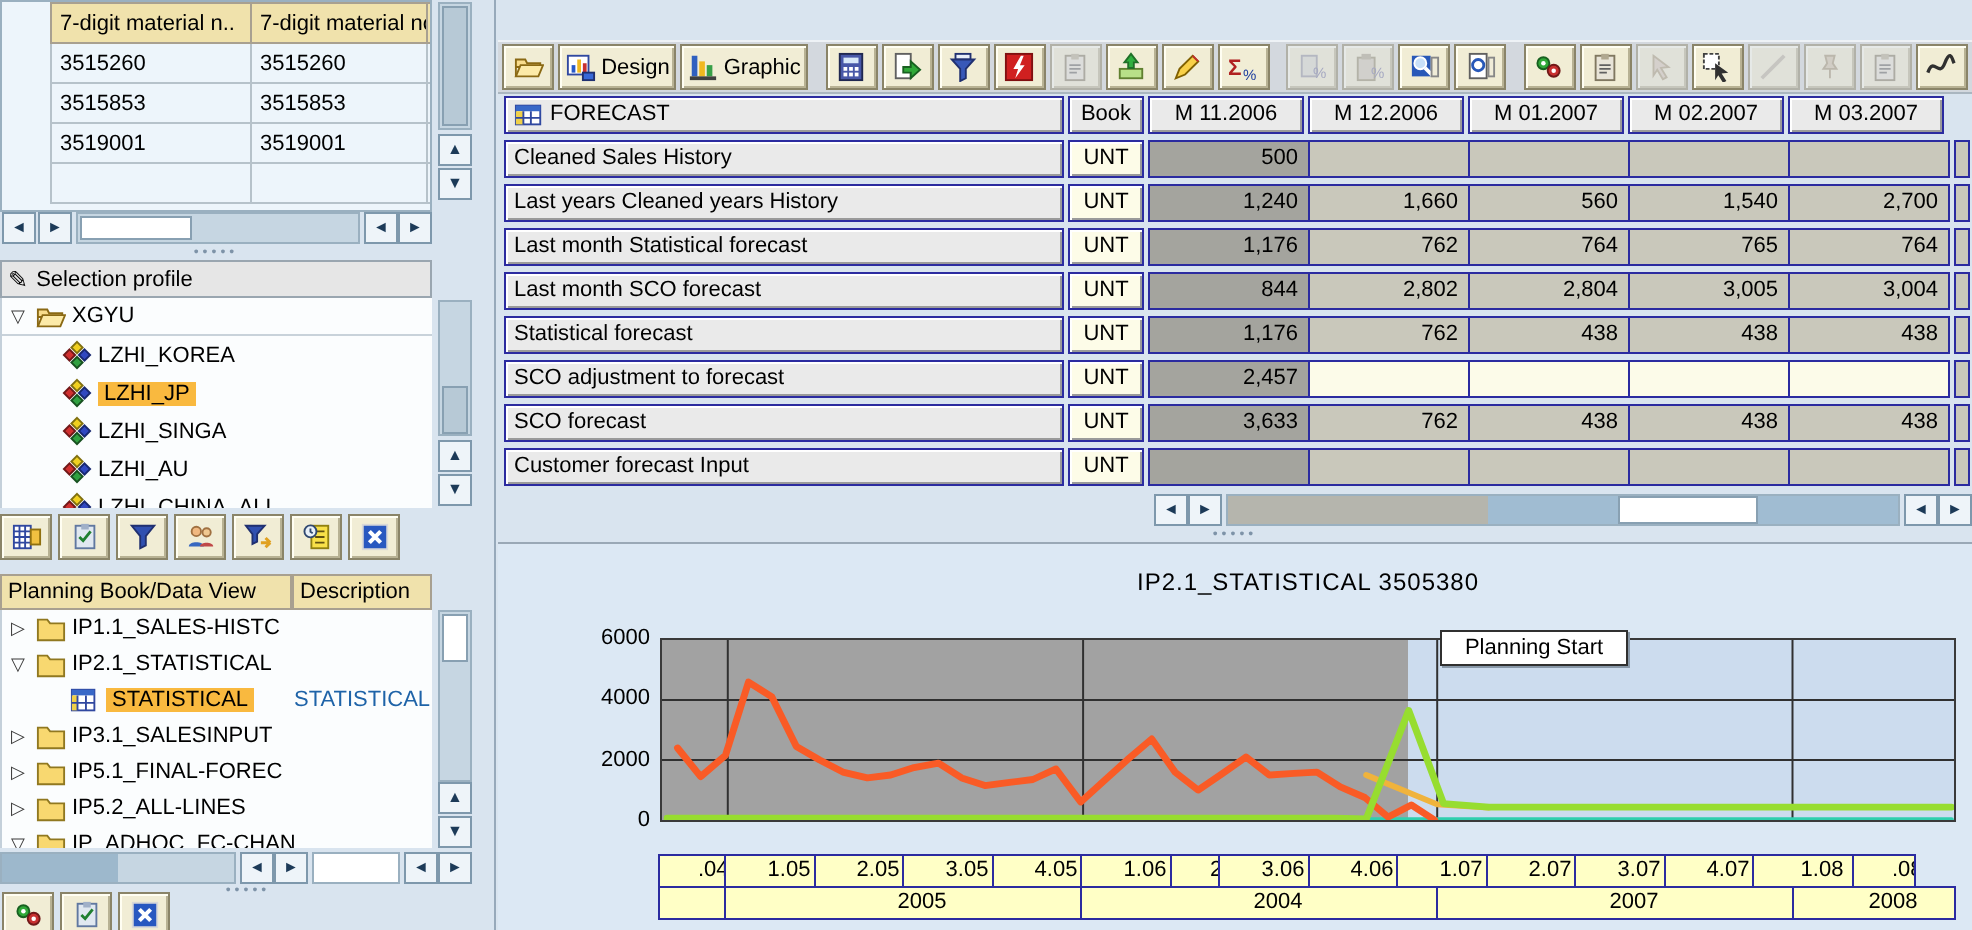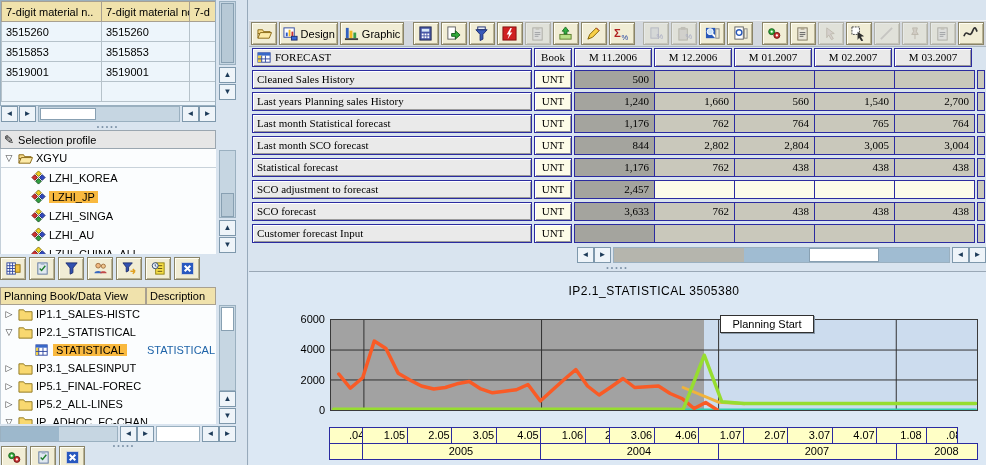--- a/index.html
+++ b/index.html
@@ -26,21 +26,21 @@
   .tbtn { display:inline-flex; align-items:center; justify-content:center; gap:3px;
           height:23px; min-width:26px; padding:0 4px; background:#f1edd5;
           border:1px solid #8a8468; box-shadow: inset 1px 1px 0 #fffef2, inset -1px -1px 0 #b8b294;
           cursor:default; }
   .tbtn.dis { opacity:.45; }
   .tsep { display:inline-block; width:5px; height:23px; }
   .tb-label { font-size:11px; white-space:nowrap; }
 
   
   .mt-wrap { position:absolute; left:0; top:0; width:216px; height:106px; overflow:hidden;
-             background:#edf5fb; border:1px solid #9ab0c0; }
+             background:#edf5fb; border:1px solid #9ab0c0;padding-left:24px; }
   table.mt { border-collapse:collapse; table-layout:fixed; width:217px; }
   table.mt th, table.mt td { border:1px solid #b6c2ca; height:20px; padding:0 4px;
              overflow:hidden; white-space:nowrap; text-align:left; font-weight:normal; }
   table.mt th { background:#f0e2ac; border-color:#a8a090; }
   table.mt td { background:#edf5fb; }
   td.gold { background:#f9b93f; }
   td.blue { background:#64c8f0; }
 
   
   .sel-header { position:absolute; left:0; top:130px; width:216px; height:19px; background:#e6e6e6;
@@ -57,21 +57,21 @@
 
   .toolbar { position:absolute; display:flex; align-items:center; gap:3px; }
 
   
   .main-tb { position:absolute; left:0; top:20px; width:737px; height:27px; background:#d3d8de;
              border-top:1px solid #eef2f6; border-bottom:1px solid #aab6c0;
              display:flex; align-items:center; gap:2px; padding:0 2px; }
 
   
   .ft { position:absolute; left:3px; top:48px; }
-  .ft-row { display:flex; margin-bottom:3px;font-family:Liberation Serif, serif; }
+  .ft-row { display:flex; margin-bottom:3px; }
   .ft-box { height:19px; line-height:17px; border:1px solid #2b2ba0; background:#eaeaea;
             box-shadow: inset 1px 1px 0 #ffffff, inset -1px -1px 0 #9a9a9a;
             padding:0 4px; overflow:hidden; white-space:nowrap; }
   .ft-label { width:280px; margin-right:2px; display:flex; align-items:center; gap:3px; }
   .ft-unit  { width:38px; margin-right:2px; text-align:center; background:#fdfce8; padding:0; }
   .ft-mh    { width:78px; margin-right:2px; text-align:center; }
   .ft-strip { display:flex; border:1px solid #2b2ba0; height:19px; }
   .ft-cell  { width:80px; height:17px; line-height:17px; border-right:1px solid #2b2ba0;
               text-align:right; padding:0 5px; overflow:hidden; }
   .ft-cell:last-child { border-right:none; width:79px; }
@@ -649,21 +649,21 @@
         <div class="ft-strip">
           <div class="ft-cell g">500</div>
           <div class="ft-cell t"></div>
           <div class="ft-cell t"></div>
           <div class="ft-cell t"></div>
           <div class="ft-cell t"></div>
         </div>
         <div class="ft-sliver"></div>
       </div>
       <div class="ft-row">
-        <div class="ft-box ft-label">Last years Planning sales History</div>
+        <div class="ft-box ft-label">Last years Cleaned years History</div>
         <div class="ft-box ft-unit">UNT</div>
         <div class="ft-strip">
           <div class="ft-cell g">1,240</div>
           <div class="ft-cell t">1,660</div>
           <div class="ft-cell t">560</div>
           <div class="ft-cell t">1,540</div>
           <div class="ft-cell t">2,700</div>
         </div>
         <div class="ft-sliver"></div>
       </div>

